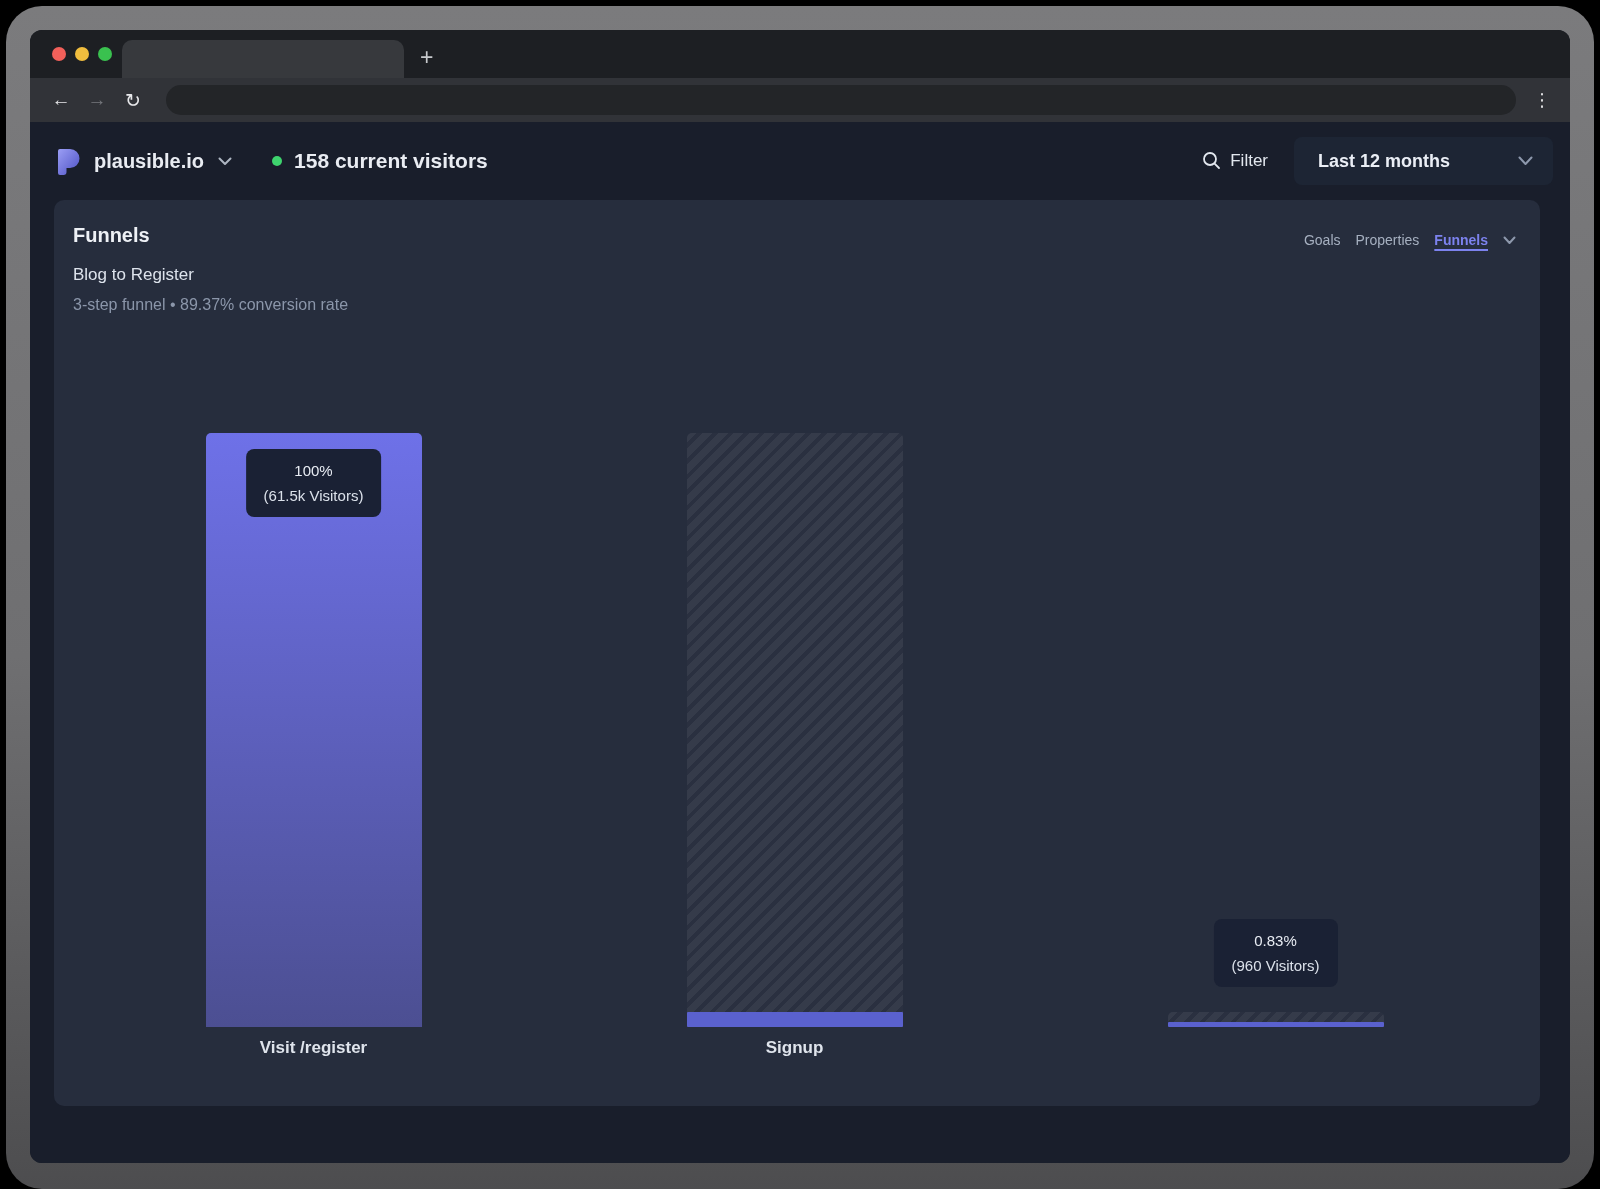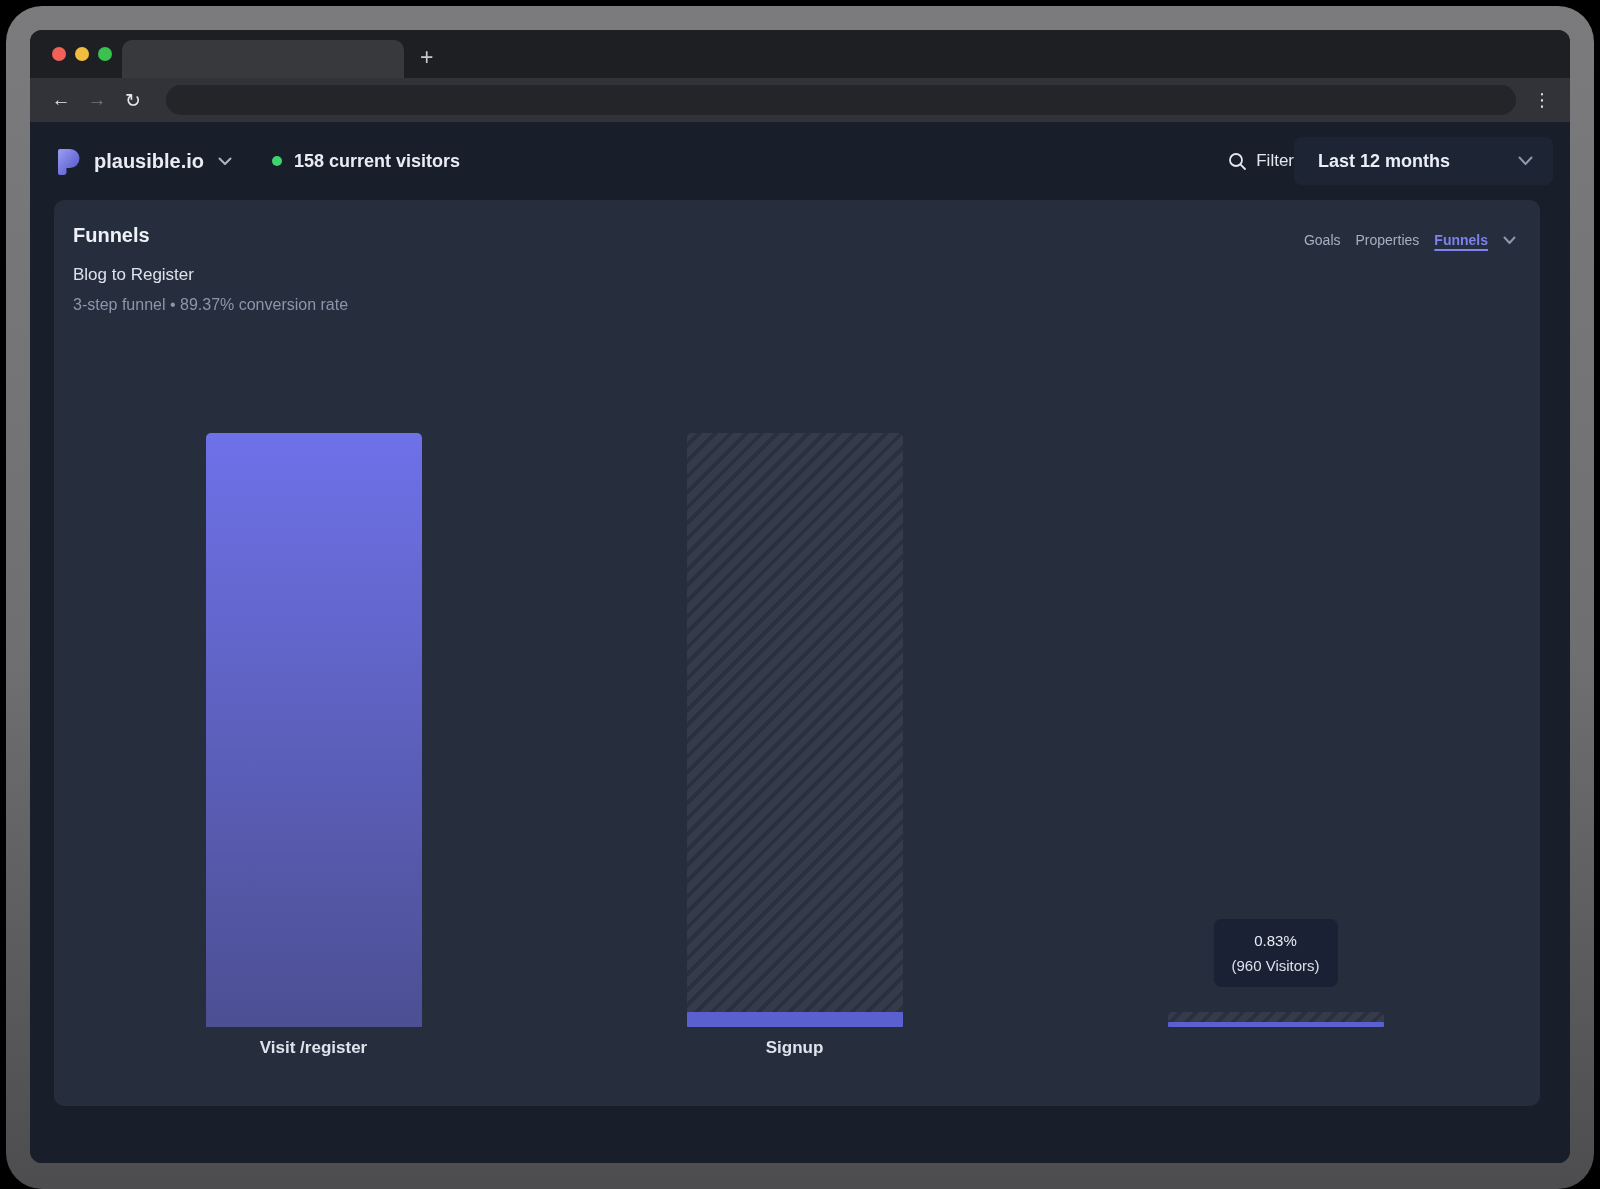--- a/index.html
+++ b/index.html
@@ -30,23 +30,23 @@
 
   
   .content { flex:1; background:#191e2b; }
 
   .site-header { height:78px; display:flex; align-items:center; padding:0 17px 0 26px; }
   .logo { width:26px; height:28px; margin-right:12px; flex-shrink:0; }
   .site-name { font-size:20px; font-weight:bold; color:#e9ecf2; }
   .site-chevron { margin-left:14px; }
   .live { display:flex; align-items:center; margin-left:40px; }
   .live-dot { width:10px; height:10px; border-radius:50%; background:#3ed46e; margin-right:12px; }
-  .live-text { font-size:18px; font-weight:bold; color:#e9ecf2; }
+  .live-text { font-size:21px; font-weight:bold; color:#e9ecf2; }
   .spacer { flex:1; }
-  .filter { display:flex; align-items:center; gap:9px; }
+  .filter { display:flex; align-items:flex-start; gap:9px; margin-right:26px; }
   .filter-label { font-size:17px; color:#e2e7ee; }
   .range { width:259px; height:48px; background:#1d2534; border-radius:8px; display:flex; align-items:center; justify-content:space-between; padding:0 20px 0 24px; }
   .range-label { font-size:18px; font-weight:bold; color:#eaeef5; }
 
   .panel { margin:0 30px 0 24px; height:906px; background:#262d3d; border-radius:10px;
            padding:22px 24px 47px 19px; }
   .panel-head { display:flex; justify-content:space-between; align-items:flex-start; }
   .panel-title { font-size:20px; font-weight:bold; color:#eef1f6; line-height:26px; }
   .funnel-name { margin-top:16px; font-size:17px; color:#dde3ec; line-height:22px; }
   .funnel-meta { margin-top:8px; font-size:16px; color:#8b96aa; line-height:21px; }
@@ -146,20 +146,24 @@
             <svg class="chev" width="13" height="9" viewBox="0 0 13 9">
               <path d="M1.5 1.5 L6.5 7 L11.5 1.5" fill="none" stroke="#8d98ac" stroke-width="2" stroke-linecap="round" stroke-linejoin="round"></path>
             </svg>
           </div>
         </div>
 
         <div class="chart">
 
           <div class="funnel-col">
             <div class="bar bar-solid" style="height: 594px;"></div>
+            <div class="tooltip tt-top">
+              <div class="pct">100%</div>
+              <div class="vis">(61.5k Visitors)</div>
+            </div>
           </div>
 
           <div class="funnel-col">
             <div class="bar bar-ghost" style="height: 594px;"></div>
             <div class="bar bar-solid strip" style="height: 14.6124px;"></div>
           </div>
 
           <div class="funnel-col">
             <div class="bar bar-ghost" style="height: 14.6124px;"></div>
             <div class="bar bar-solid strip" style="height: 5px;"></div>

